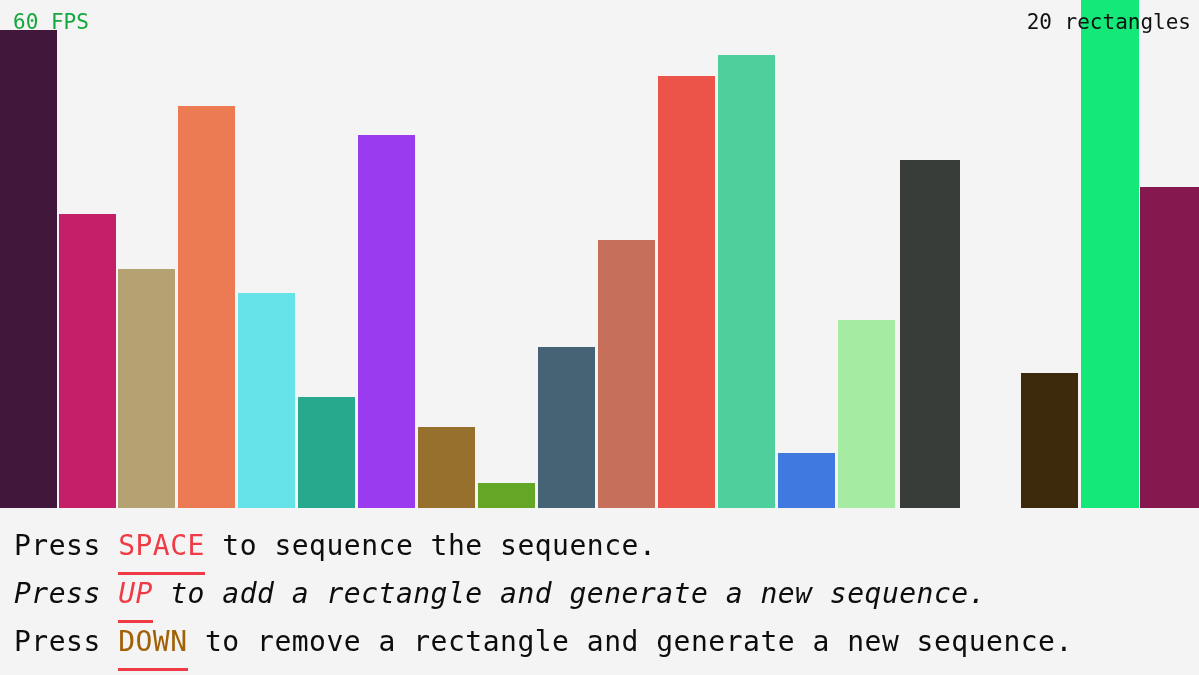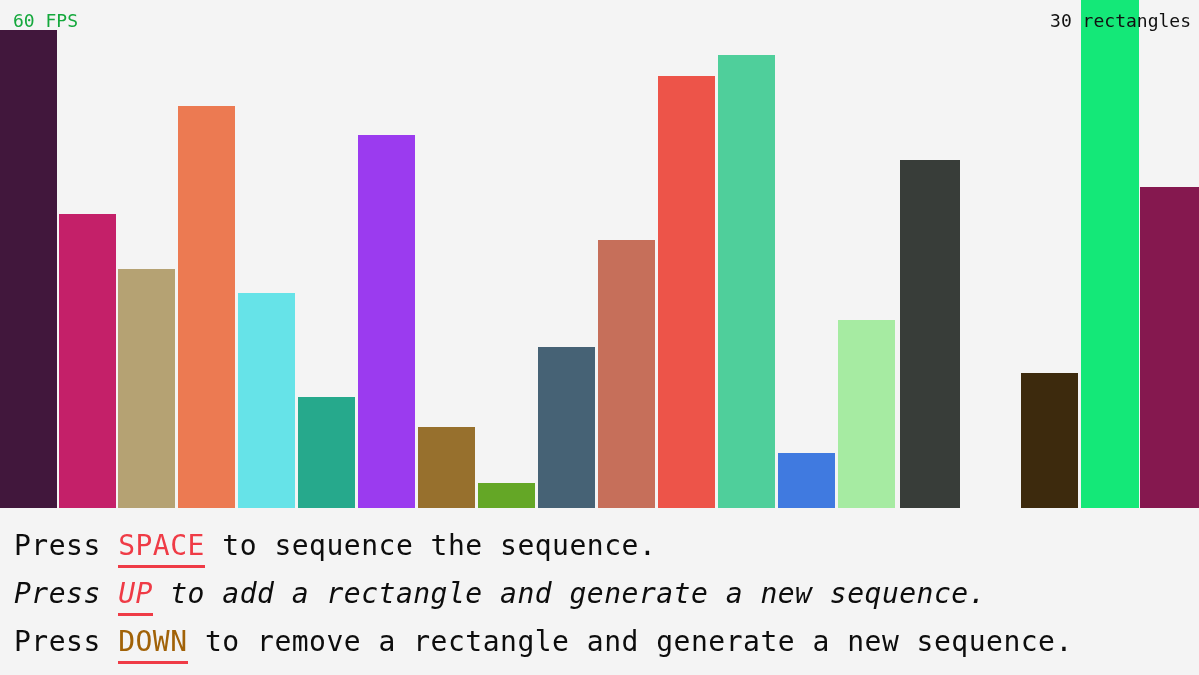--- a/index.html
+++ b/index.html
@@ -19,21 +19,21 @@
   }
   .bar{
     position:absolute;
     bottom:0;
   }
 
   
   .hud{
     position:absolute;
     font-family:"DejaVu Sans Mono","Liberation Mono",monospace;
-    font-size:18px;
+    font-size:21px;
     font-weight:400;
     letter-spacing:0px;
     white-space:nowrap;
     line-height:1;
   }
   #fps{
     left:13px;top:12px;
     color:#14a83c;
   }
   #count{
@@ -57,21 +57,21 @@
     color:#0d0d0d;
     white-space:nowrap;
     letter-spacing:0.5px;
   }
   .line.l1{top:21px;}
   .line.l2{top:69px;}
   .line.l3{top:117px;}
   .key{
     color:#ef3b46;
     border-bottom:3px solid #f97316;
-    padding-bottom:3px;
+    padding-bottom:10px;
   }
 </style>
 </head>
 <body>
 
 <div id="stage">
 
   <div id="bars" style="background: rgb(244, 244, 244);">
       <div class="bar" style="left: 0px; width: 57px; height: 478px; background: rgb(65, 23, 60);"></div>
       <div class="bar" style="left: 59px; width: 57px; height: 294px; background: rgb(196, 32, 105);"></div>
@@ -88,21 +88,21 @@
       <div class="bar" style="left: 718px; width: 57px; height: 453px; background: rgb(79, 207, 155);"></div>
       <div class="bar" style="left: 778px; width: 57px; height: 55px; background: rgb(64, 122, 224);"></div>
       <div class="bar" style="left: 838px; width: 57px; height: 188px; background: rgb(166, 235, 162);"></div>
       <div class="bar" style="left: 900px; width: 60px; height: 348px; background: rgb(56, 61, 57);"></div>
       <div class="bar" style="left: 1021px; width: 57px; height: 135px; background: rgb(61, 42, 13);"></div>
       <div class="bar" style="left: 1081px; width: 58px; height: 508px; background: rgb(20, 232, 120);"></div>
       <div class="bar" style="left: 1140px; width: 59px; height: 321px; background: rgb(133, 24, 79);"></div>
     </div>
 
   <div class="hud" id="fps" style="color: rgb(20, 168, 60);">60 FPS</div>
-  <div class="hud" id="count" style="color: rgb(17, 17, 17);">30 rectangles</div>
+  <div class="hud" id="count" style="color: rgb(17, 17, 17);">20 rectangles</div>
 
   <div id="instructions">
     <div class="line l1" style="color: rgb(13, 13, 13);">
       <span>Press </span><span class="key" style="color: rgb(239, 59, 70); border-bottom-color: rgb(239, 59, 70);">SPACE</span><span> to sequence the sequence.</span>
     </div>
     <div class="line l2" style="color: rgb(13, 13, 13); font-style: italic;">
       <span>Press </span><span class="key" style="color: rgb(239, 59, 70); border-bottom-color: rgb(239, 59, 70);">UP</span><span> to add a rectangle and generate a new sequence.</span>
     </div>
     <div class="line l3" style="color: rgb(13, 13, 13);">
       <span>Press </span><span class="key" style="color: #a16207; border-bottom-color: rgb(239, 59, 70);">DOWN</span><span> to remove a rectangle and generate a new sequence.</span>

